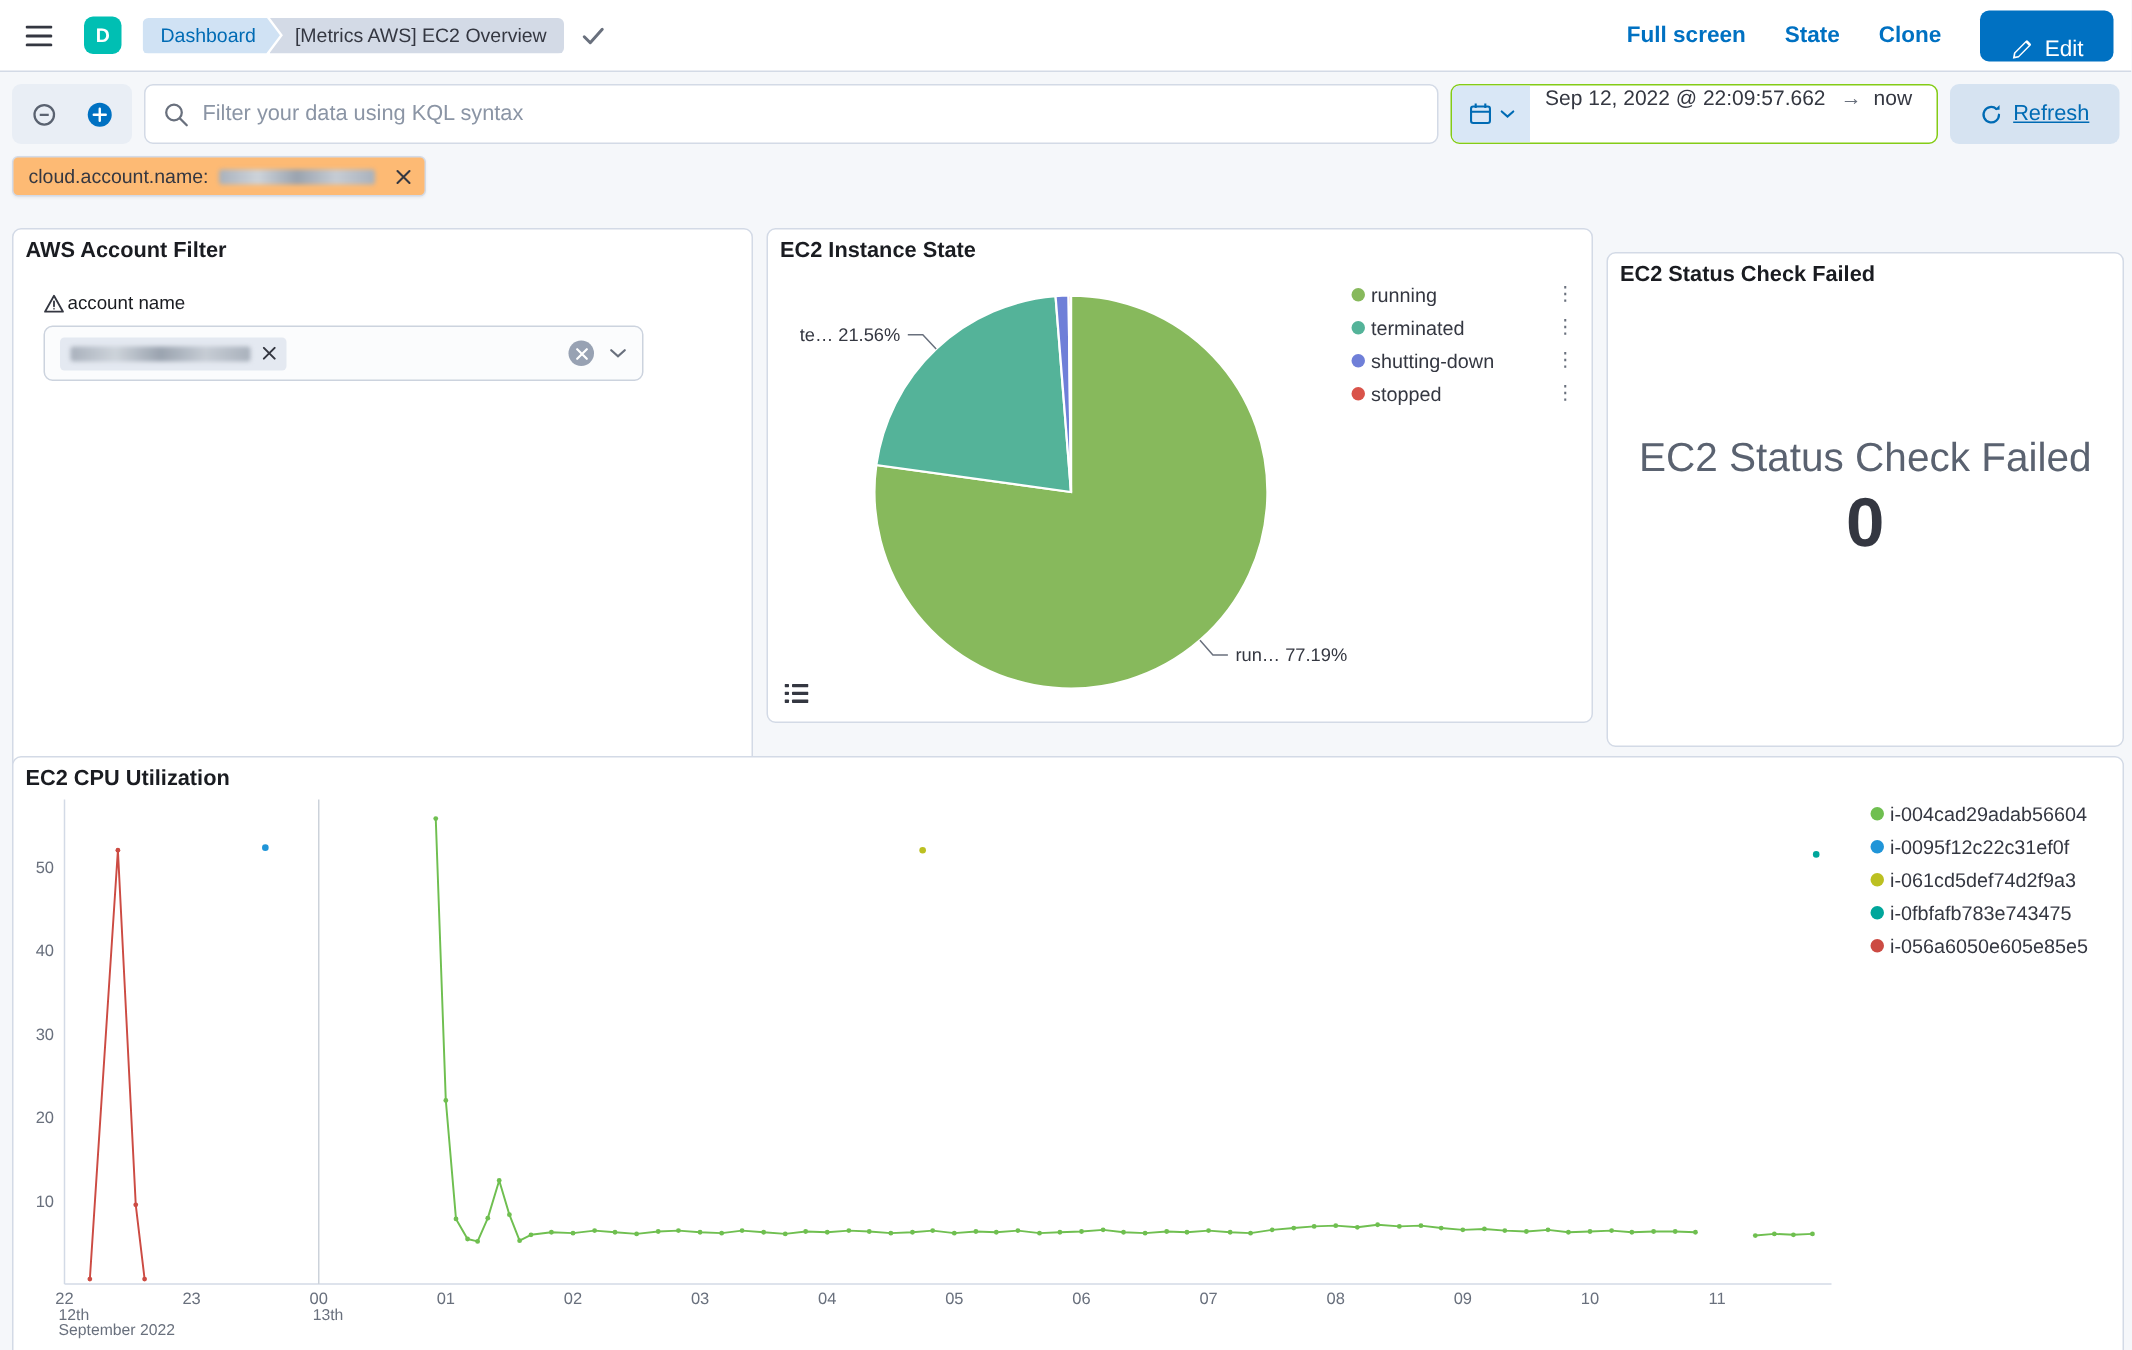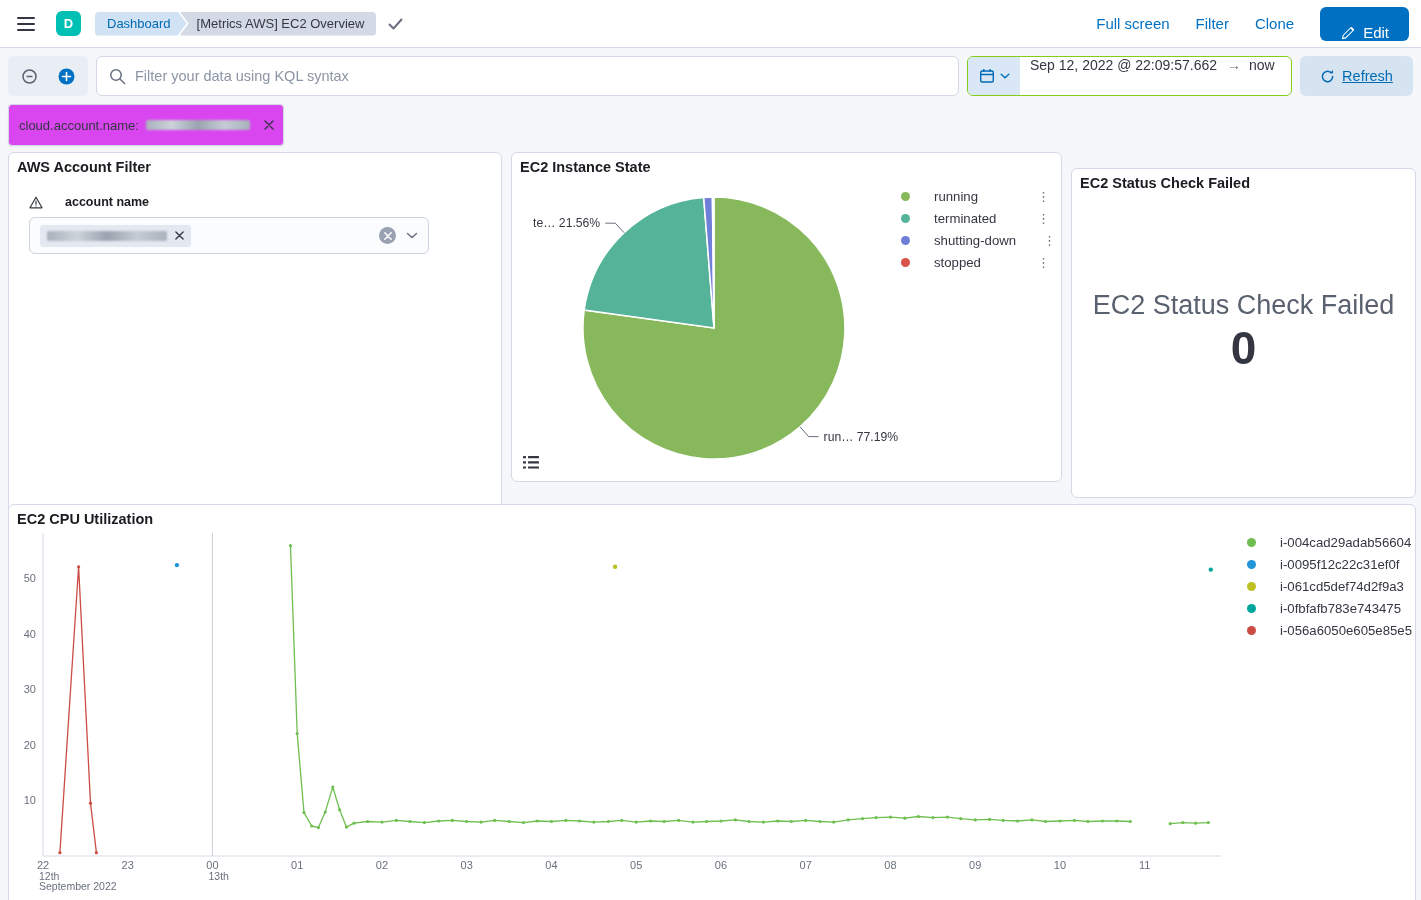--- a/index.html
+++ b/index.html
@@ -11,65 +11,65 @@
   
   .header{position:absolute;top:0;left:0;width:100%;height:48px;background:#fff;border-bottom:1px solid #d3dae6;display:flex;align-items:center;padding:0 8px;z-index:5}
   .icon-btn{display:flex;align-items:center;justify-content:center;width:36px;height:36px;border:none;background:transparent;cursor:pointer;border-radius:6px}
   .app-icon{width:25px;height:25px;border-radius:6px;background:#00bfb3;display:flex;align-items:center;justify-content:center;color:#fff;font-weight:700;font-size:13px;margin-left:12px;cursor:pointer}
   .breadcrumbs{display:flex;align-items:center;margin-left:14px}
   .crumb{height:24px;display:flex;align-items:center;font-size:13px;cursor:pointer;white-space:nowrap}
   .crumb-first{background:#d0e2f4;color:#006bb4;padding:0 16px 0 12px;clip-path:polygon(0 0,calc(100% - 9px) 0,100% 50%,calc(100% - 9px) 100%,0 100%);border-radius:4px 0 0 4px}
   .crumb-last{background:#d3dae6;color:#343741;padding:0 12px 0 17px;margin-left:-7px;clip-path:polygon(0 0,100% 0,100% 100%,0 100%,9px 50%);border-radius:0 4px 4px 0}
   .check-wrap{margin-left:12px;display:flex;align-items:center}
   .header-spacer{flex:1}
-  .header-link{font-size:15px;color:#0071c2;background:none;border:none;cursor:pointer;font-weight:400;margin-right:26px}
+  .header-link{font-size:15px;color:#0071c2;background:none;border:none;cursor:pointer;font-weight:700;margin-right:26px}
   .edit-btn{height:34px;background:#0071c2;color:#fff;border:none;border-radius:6px;font-size:15px;font-weight:500;display:flex;align-items:flex-end;gap:8px;padding:0 20px;cursor:pointer;margin-right:4px}
 
   
   .toolbar-row{position:absolute;top:56px;left:8px;width:1405px;height:40px;display:flex;gap:8px;align-items:stretch}
   .filter-actions{width:80px;background:#e9eef5;border-radius:6px;display:flex;align-items:center;justify-content:space-evenly}
   .mini-icon-btn{width:32px;height:32px;border:none;background:transparent;display:flex;align-items:center;justify-content:center;cursor:pointer;border-radius:6px}
   .search-box{flex:1;background:#fff;border:1px solid #d3dae6;border-radius:6px;display:flex;align-items:center;padding:0 12px;gap:9px}
   .search-box input{flex:1;border:none;outline:none;font-size:14.5px;color:#343741;background:transparent}
   .search-box input::placeholder{color:#8b95a5}
   .date-group{width:325px;background:#fff;border:1px solid #84cc16;border-radius:6px;display:flex;align-items:flex-start;overflow:hidden}
   .cal-seg{width:52px;height:100%;background:#d9e7f6;display:flex;align-items:center;justify-content:center;gap:5px;border-right:1px solid #d3dae6;cursor:pointer;border:none}
   .date-text{font-size:14px;color:#343741;padding:0 10px;cursor:pointer;white-space:nowrap}
   .date-arrow{color:#69707d;font-size:14px}
   .date-now{font-size:14px;color:#343741;padding:0 12px 0 8px;cursor:pointer}
   .refresh-btn{width:113px;background:#d6e3f1;border:none;border-radius:6px;color:#006bb4;font-size:14.5px;font-weight:500;display:flex;align-items:center;justify-content:center;gap:7px;cursor:pointer}
   .refresh-btn span{text-decoration:underline}
 
   
   .filter-row{position:absolute;top:104px;left:8px;height:30px;display:flex}
-  .filter-pill{display:flex;align-items:center;background:#d946ef;border:1px solid #d3dae6;border-radius:4px;box-shadow:0 1px 2px rgba(0,0,0,.06);padding:0 2px 0 10px;height:42px;gap:7px;cursor:pointer}
+  .filter-pill{display:flex;align-items:center;background:#fdba74;border:1px solid #d3dae6;border-radius:4px;box-shadow:0 1px 2px rgba(0,0,0,.06);padding:0 2px 0 10px;height:27px;gap:7px;cursor:pointer}
   .filter-pill .field{font-size:13px;color:#343741;white-space:nowrap}
   .pill-close{width:24px;height:24px;display:flex;align-items:center;justify-content:center;border:none;background:none;cursor:pointer}
   .redacted{display:inline-block;height:10px;border-radius:2px;background:linear-gradient(90deg,#a9b1bc,#cdd3da 25%,#9aa3af 50%,#c6ccd4 75%,#a9b1bc);filter:blur(1.3px)}
 
   
   .panel{position:absolute;background:#fff;border:1px solid #d3dae6;border-radius:6px}
   .panel-title{font-size:14.5px;font-weight:700;color:#1a1c21;padding:6px 8px 0}
   #panel-account{left:8px;top:152px;width:494px;height:422px}
   #panel-pie{left:511px;top:152px;width:551px;height:330px}
   #panel-status{left:1071px;top:168px;width:345px;height:330px}
   #panel-cpu{left:8px;top:504px;width:1408px;height:404px}
 
   
-  .field-label{display:flex;align-items:center;gap:22px;font-size:12.5px;font-weight:700;color:#1a1c21;margin:20px 0 8px 20px}
+  .field-label{display:flex;align-items:center;gap:2px;font-size:12.5px;font-weight:400;color:#1a1c21;margin:20px 0 8px 20px}
   .combo{margin-left:20px;width:400px;height:37px;background:#fbfcfd;border:1px solid #ccd3de;border-radius:6px;display:flex;align-items:center;padding:0 10px;cursor:text}
   .combo-pill{background:#e4e9f1;border-radius:3px;height:22px;display:flex;align-items:center;gap:8px;padding:0 7px}
   .combo-pill button{border:none;background:none;display:flex;align-items:center;cursor:pointer}
   .combo-spacer{flex:1}
   .clear-circle{width:17px;height:17px;border-radius:50%;background:#98a2b3;display:flex;align-items:center;justify-content:center;border:none;cursor:pointer;margin-right:10px;flex:none}
 
   
   .pie-svg{position:absolute;left:0;top:18px}
   .pie-legend{position:absolute;top:32px;right:8px;width:152px;display:flex;flex-direction:column}
-  .legend-row{display:flex;align-items:center;height:22px;gap:24px;cursor:pointer}
+  .legend-row{display:flex;align-items:center;height:22px;gap:4px;cursor:pointer}
   .legend-dot{width:9px;height:9px;border-radius:50%;flex:none}
   .legend-label{font-size:13.2px;color:#343741;white-space:nowrap}
   .legend-kebab{margin-left:auto;color:#69707d;font-size:13px;cursor:pointer;padding:0 3px}
   .list-btn{position:absolute;left:8px;bottom:8px;width:22px;height:22px;border:none;background:none;cursor:pointer;display:flex;align-items:center;justify-content:center}
 
   
   .status-body{position:absolute;left:0;right:0;top:26px;bottom:0;display:flex;flex-direction:column;align-items:center;justify-content:center;gap:4px;transform:translateY(-16px)}
   .status-label{font-size:27px;color:#5a6270;white-space:nowrap}
   .status-value{font-size:46px;font-weight:700;color:#343741;line-height:1}
 
@@ -100,21 +100,21 @@
         <span>[Metrics AWS] EC2 Overview</span>
       </div>
   </div>
   <span class="check-wrap">
     <svg width="15" height="12" viewBox="0 0 15 12" fill="none" stroke="#69707d" stroke-width="2" stroke-linecap="round" stroke-linejoin="round">
         <path d="M1.5 6.5l4 4L13.5 1.5"></path>
       </svg>
   </span>
   <div class="header-spacer"></div>
   <button class="header-link">Full screen</button>
-  <button class="header-link">Filter</button>
+  <button class="header-link">State</button>
   <button class="header-link">Clone</button>
   <button class="edit-btn">
     <svg width="15" height="15" viewBox="0 0 16 16">
         <path fill="#fff" d="M11.3 1.3a1 1 0 0 1 1.4 0l2 2a1 1 0 0 1 0 1.4l-8.5 8.5L2 14l.8-4.2 8.5-8.5zM3.9 10.1l-.4 2.4 2.4-.4 7.4-7.4-2-2-7.4 7.4z"></path>
       </svg>
     <span>Edit</span>
   </button>
 </div>
 
 <div class="toolbar-row">

